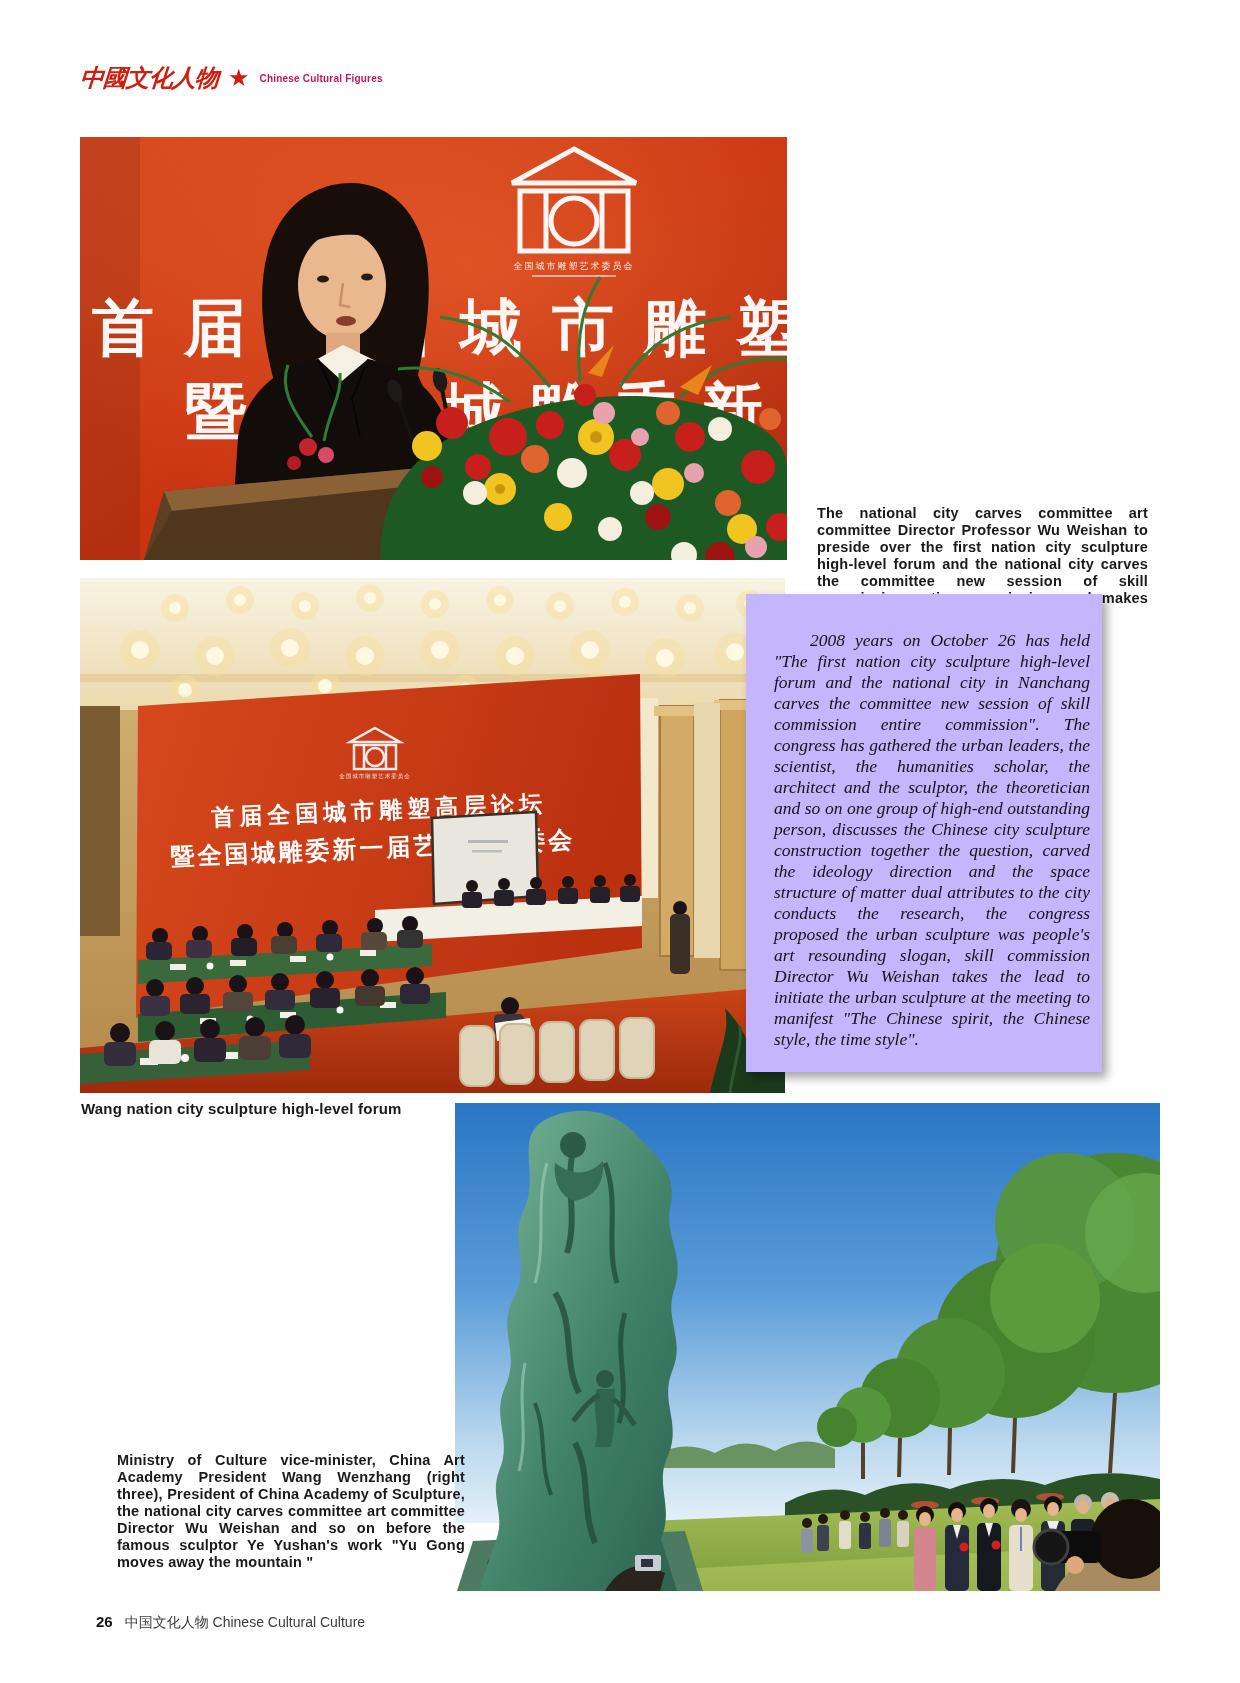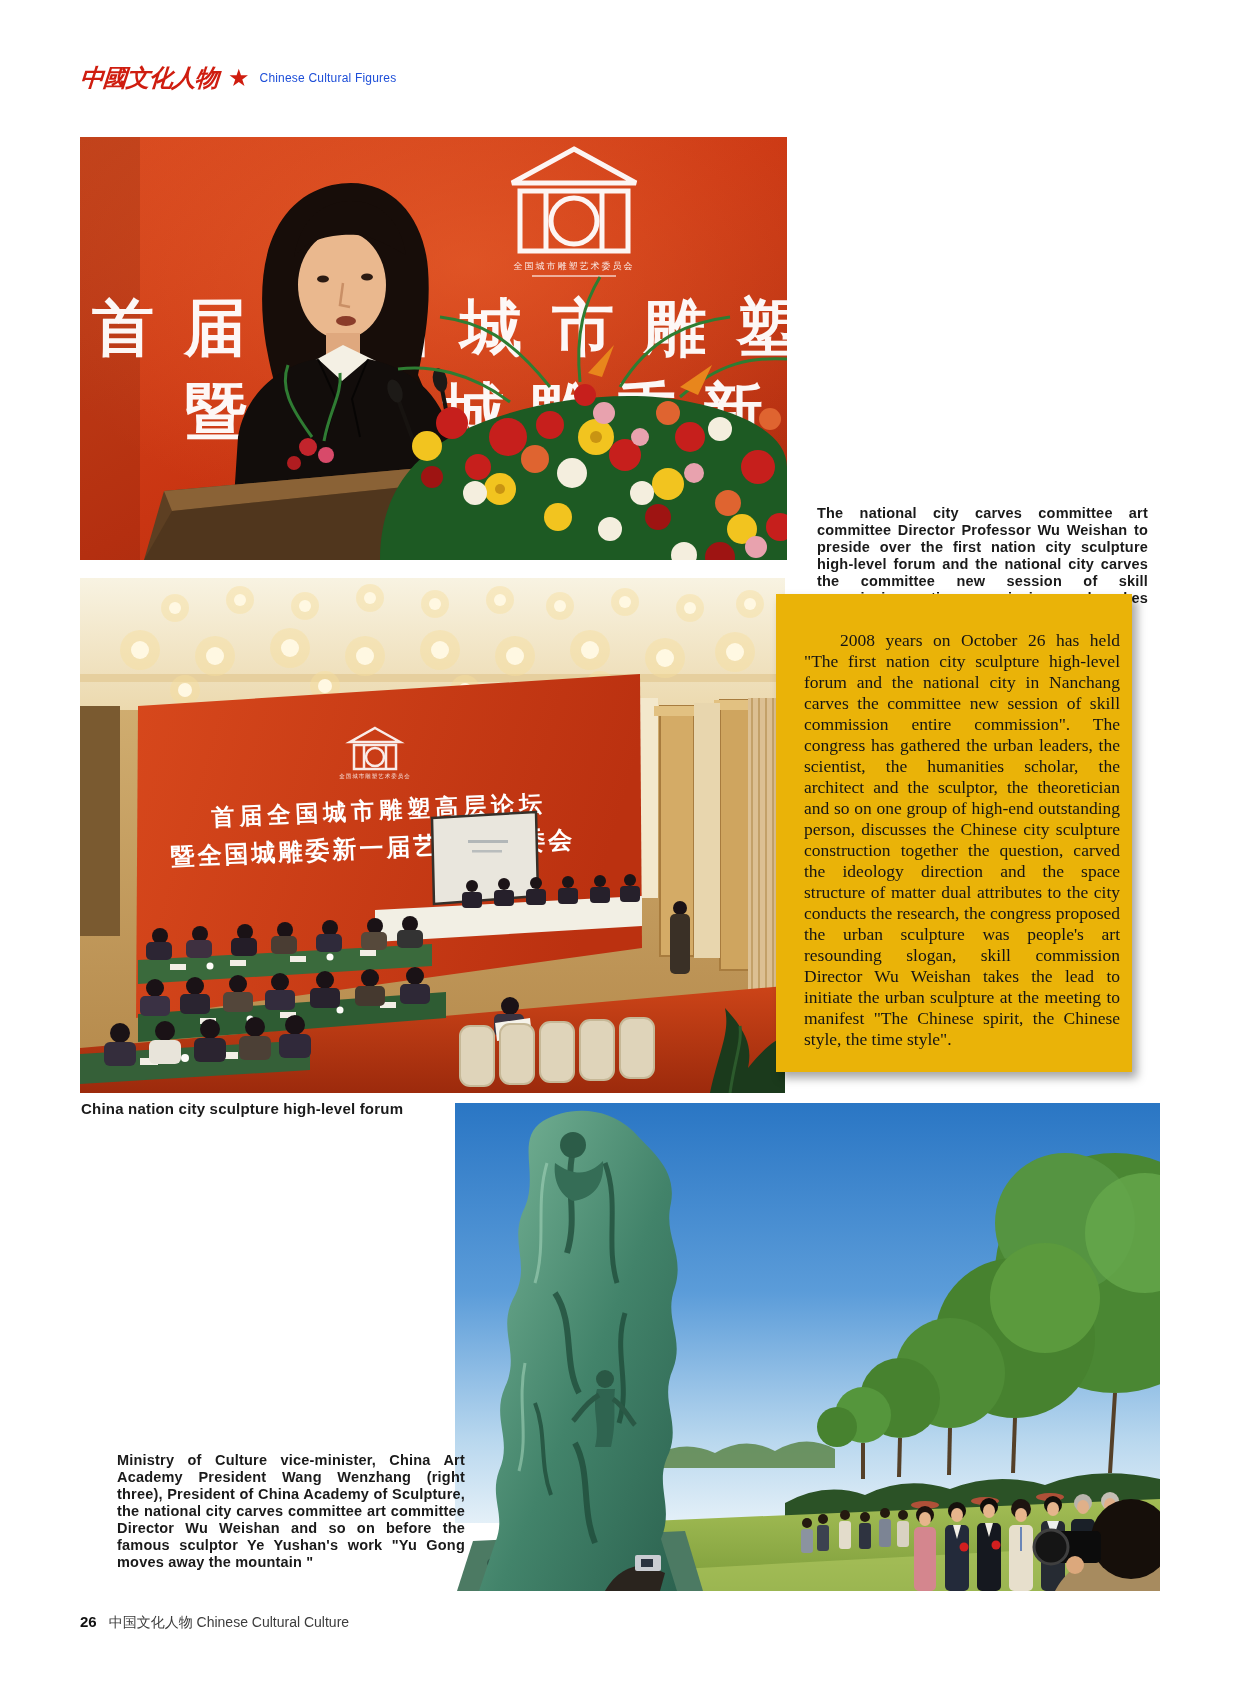--- a/index.html
+++ b/index.html
@@ -4,46 +4,46 @@
 <style>
   html,body{margin:0;padding:0;background:#ffffff;}
   .page{position:relative;width:1240px;height:1683px;background:#ffffff;overflow:hidden;
         font-family:"Liberation Sans","DejaVu Sans",sans-serif;}
 
   
   .masthead{position:absolute;left:80px;top:62px;display:flex;align-items:center;}
   .logo-cn{color:#cf1d0f;font-family:"DejaVu Serif",serif;font-weight:bold;font-size:24px;
            letter-spacing:-1px;font-style:italic;transform:skewX(-4deg);}
   .logo-star{color:#cf1d0f;font-size:24px;margin:0 10px 0 10px;line-height:1;}
-  .logo-en{color:#1d4ed8;font-weight:normal;font-size:12px;letter-spacing:0.2px;}
+  .logo-en{color:#be185d;font-weight:bold;font-size:10px;letter-spacing:0.2px;}
 
   
   .photo{position:absolute;overflow:hidden;}
   .photo svg{display:block;width:100%;height:100%;}
   .photo1{left:80px;top:137px;width:707px;height:423px;}
   .photo2{left:80px;top:578px;width:705px;height:515px;}
   .photo3{left:455px;top:1103px;width:705px;height:488px;}
 
   
   .caption{position:absolute;font-weight:bold;color:#1a1a1a;font-size:14.5px;line-height:17px;
            text-align:justify;letter-spacing:0.2px;}
   .caption1{left:817px;top:505px;width:331px;}
   .caption2{left:81px;top:1100px;width:430px;text-align:left;font-size:15px;}
   .caption3{left:81px;top:1452px;width:348px;margin-left:36px;}
 
   
-  .article-card{position:absolute;left:776px;top:594px;width:356px;height:478px;background:#eab308;
-                box-shadow:5px 6px 9px rgba(0,0,0,0.35);}
+  .article-card{position:absolute;left:746px;top:594px;width:356px;height:478px;background:#c4b5fd;
+                box-shadow:5px 6px 9px rgba(0,0,0,0.35);font-style:italic;}
   .article-text{margin:0;padding:36px 12px 0 28px;
                 font-family:"Liberation Serif","DejaVu Serif",serif;
                 font-size:17.5px;line-height:21px;color:#141414;text-align:justify;text-indent:36px;}
 
   
   .pagefooter{position:absolute;left:80px;top:1613px;font-size:14px;color:#3c3c3c;}
-  .page-num{font-weight:bold;color:#111;margin-right:12px;font-size:15px;}
+  .page-num{font-weight:bold;color:#111;margin-right:12px;font-size:15px;margin-left:16px;}
 </style>
 </head>
 <body>
 
 <div class="page">
 
   <div class="masthead">
     <span class="logo-cn">中國文化人物</span>
     <span class="logo-star">★</span>
     <span class="logo-en">Chinese Cultural Figures</span>
@@ -366,21 +366,21 @@
         <path d="M630,515 C640,470 650,455 645,430 C668,455 672,470 668,490 C684,470 695,462 705,458 L705,515 Z" fill="#1b3a1c"></path>
         <path d="M650,515 C655,480 662,466 660,448" stroke="#2c5a2c" stroke-width="3" fill="none"></path>
       </g>
     </svg>
   </div>
 
   <div class="article-card">
     <p class="article-text">2008 years on October 26 has held "The first nation city sculpture high-level forum and the national city in Nanchang carves the committee new session of skill commission entire commission". The congress has gathered the urban leaders, the scientist, the humanities scholar, the architect and the sculptor, the theoretician and so on one group of high-end outstanding person, discusses the Chinese city sculpture construction together the question, carved the ideology direction and the space structure of matter dual attributes to the city conducts the research, the congress proposed the urban sculpture was people's art resounding slogan, skill commission Director Wu Weishan takes the lead to initiate the urban sculpture at the meeting to manifest "The Chinese spirit, the Chinese style, the time style".</p>
   </div>
 
-  <div class="caption caption2">China nation city sculpture high-level forum</div>
+  <div class="caption caption2">Wang nation city sculpture high-level forum</div>
 
   <div class="photo photo3">
     <svg viewBox="0 0 705 488" preserveAspectRatio="none">
       <defs>
         <linearGradient id="p3sky" x1="0" y1="0" x2="0" y2="1">
           <stop offset="0" stop-color="#2a76c4"></stop>
             <stop offset="0.45" stop-color="#5b9cd9"></stop>
           <stop offset="0.8" stop-color="#b8d7ee"></stop>
             <stop offset="1" stop-color="#e4f0f8"></stop>
         </linearGradient>

